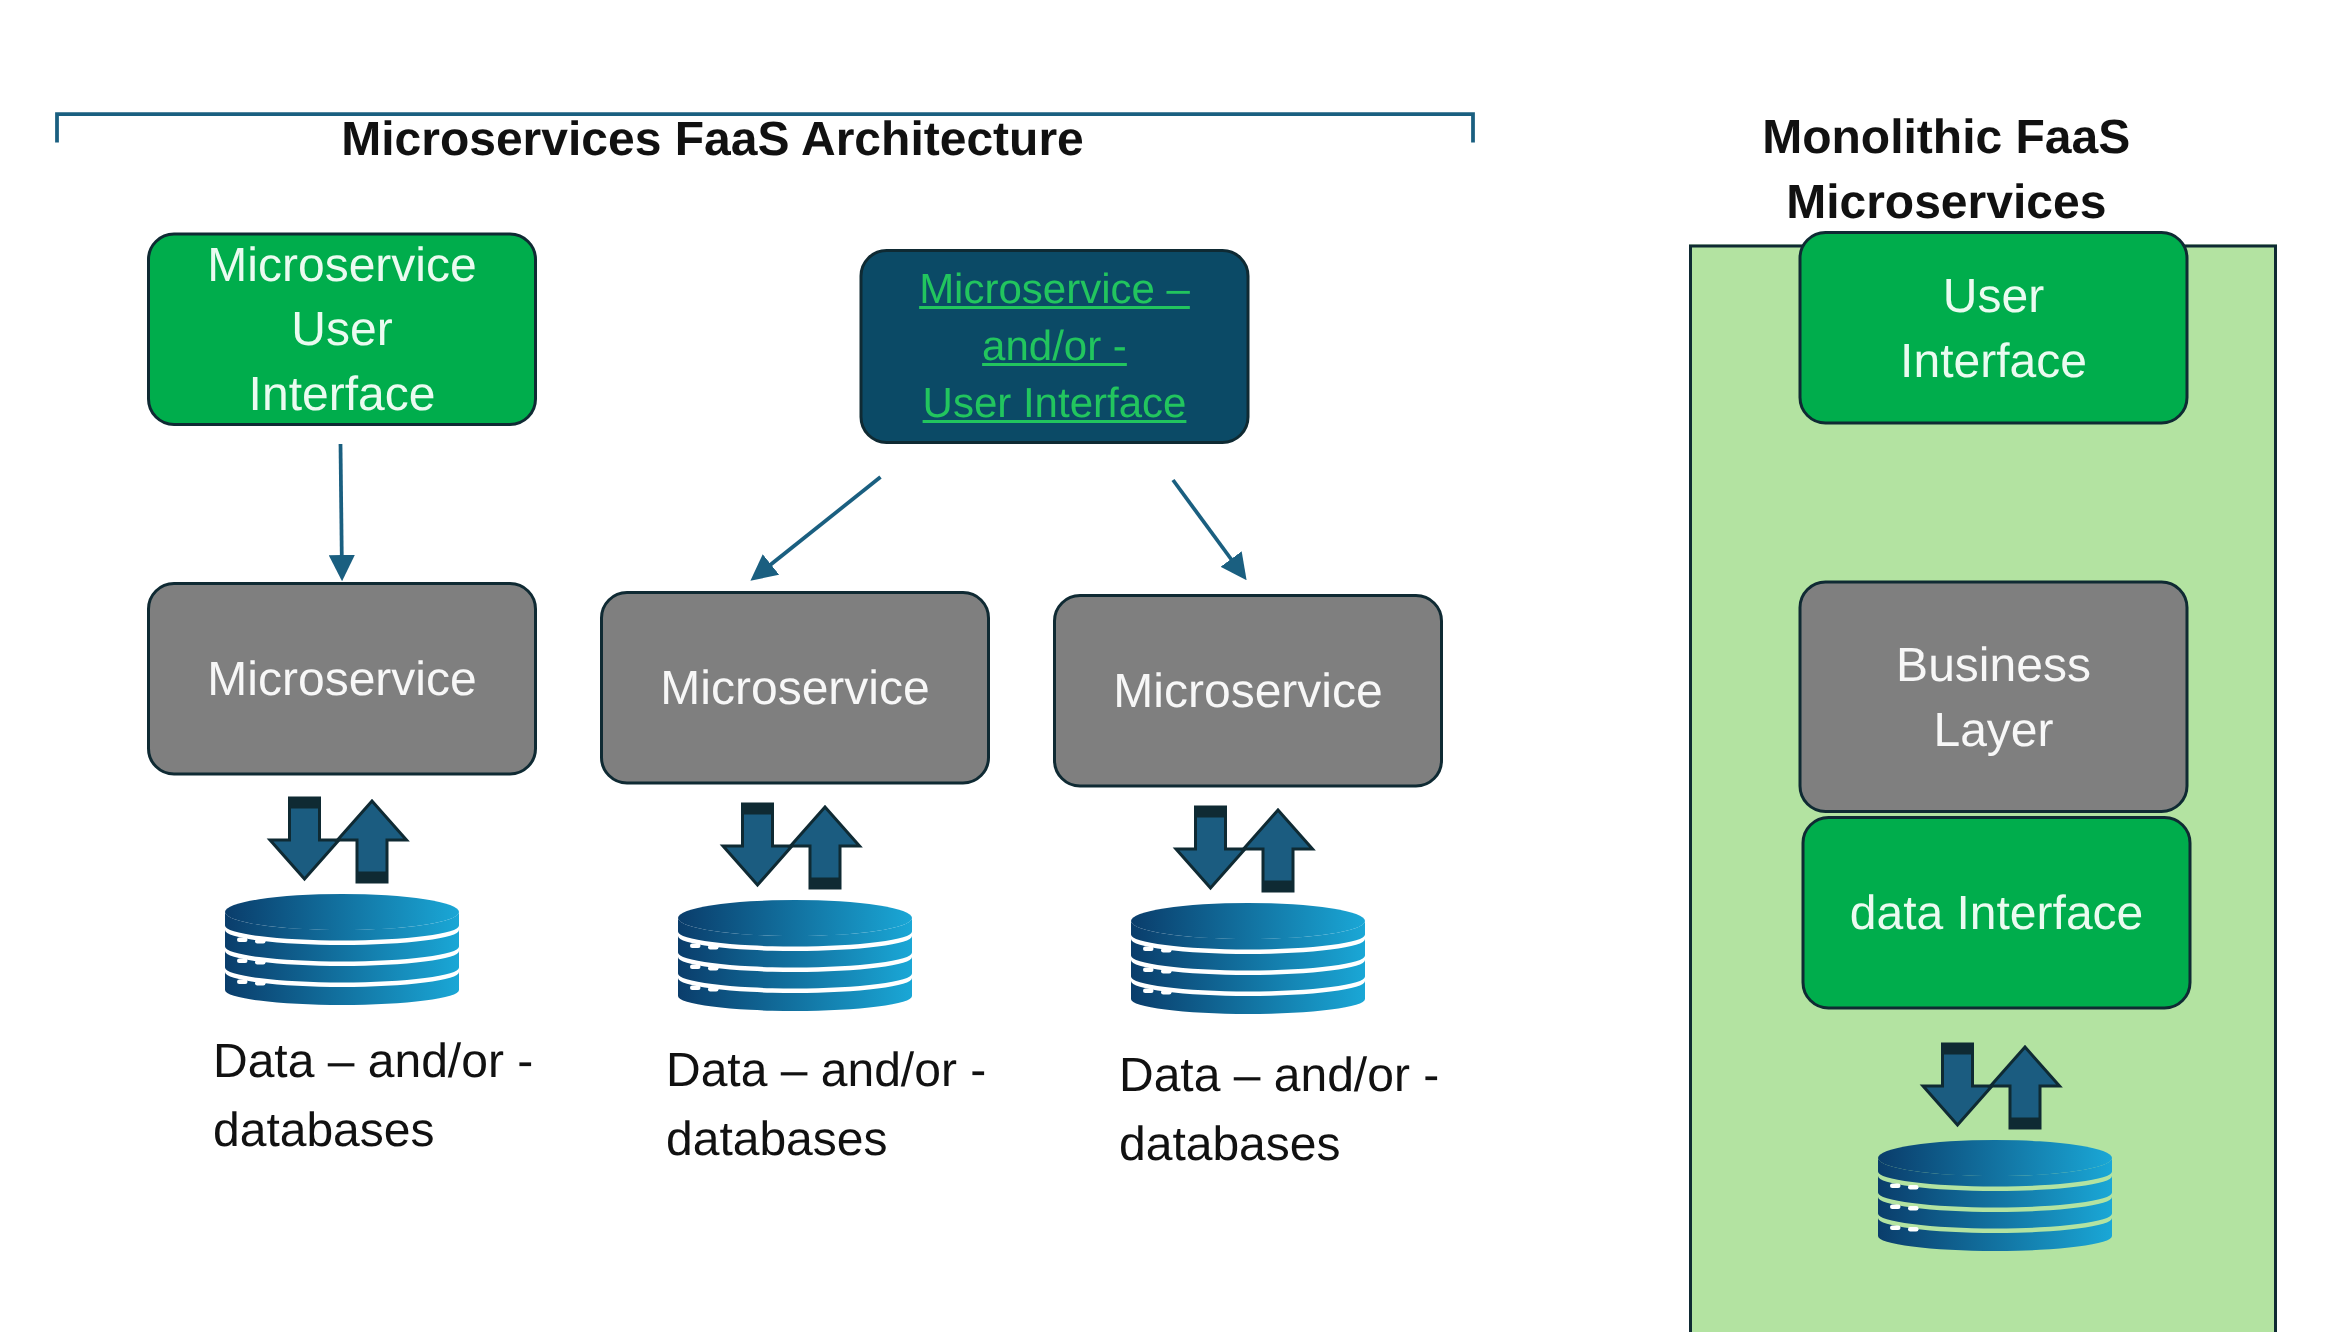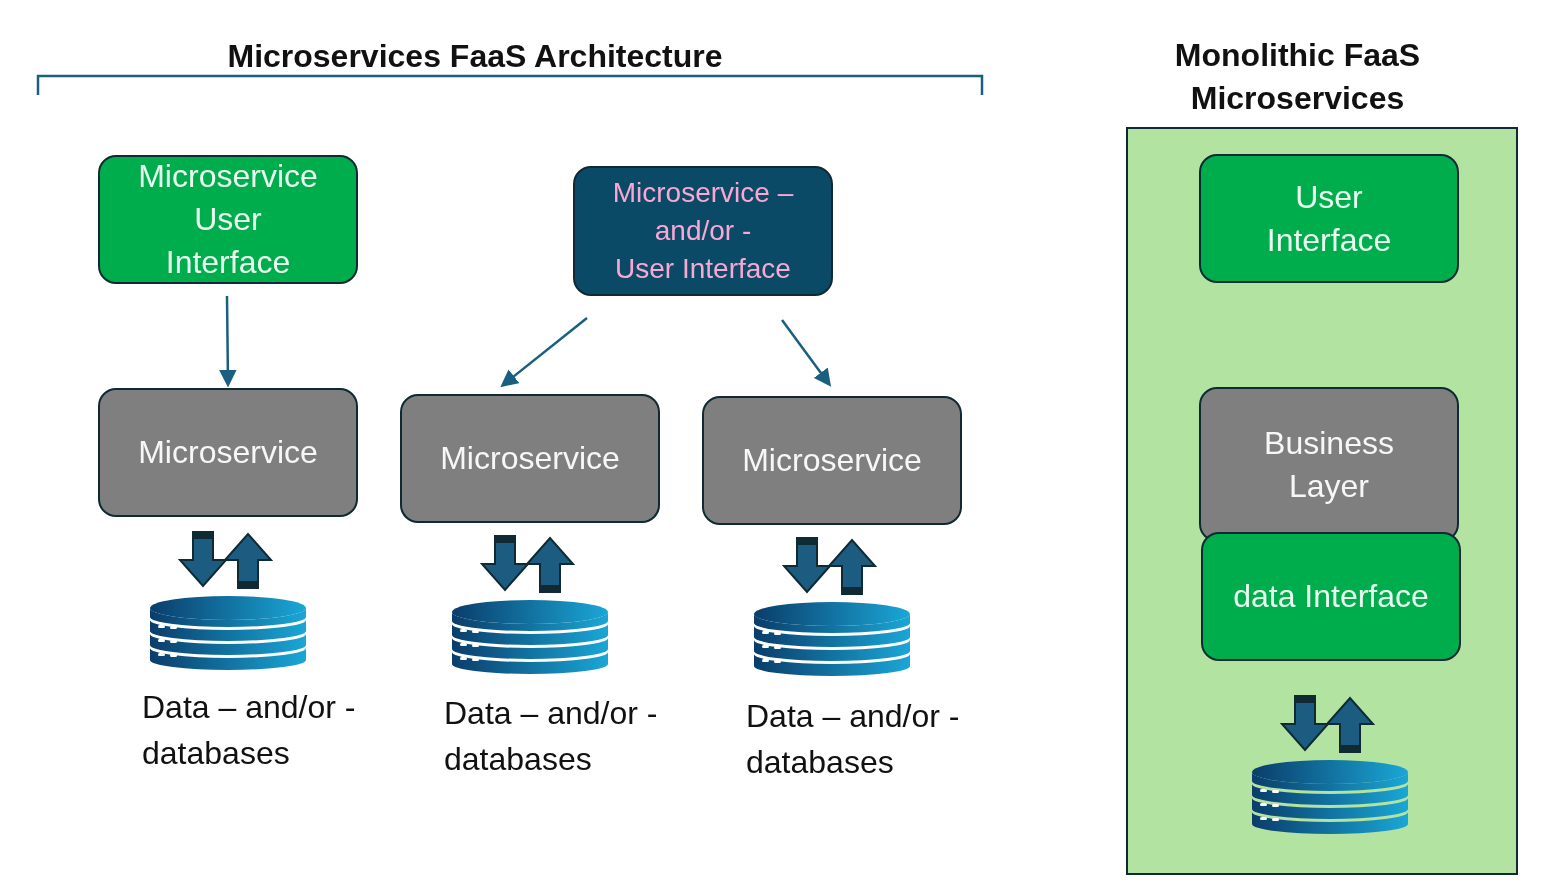--- a/index.html
+++ b/index.html
@@ -1,24 +1,24 @@
 <!DOCTYPE html>
 <html><head>
 <meta charset="utf-8">
 <style>
   html, body { margin:0; padding:0; }
   body { width:1562px; height:888px; background:#ffffff; position:relative; overflow:hidden;
          font-family:"Liberation Sans", "DejaVu Sans", sans-serif; }
-  .abs { position:absolute; }
+  .abs { position:absolute;margin-top:36px; }
   .title { font-weight:bold; color:#111; text-align:center; }
   .box { position:absolute; box-sizing:border-box; border:2.5px solid #0f2a33; border-radius:18px;
          display:flex; align-items:center; justify-content:center; text-align:center;
          color:#eafbf0; white-space:pre-line; }
   .green { background:#00ad4c; }
-  .navy  { background:#0b4a66; color:#f9a8d4; }
+  .navy  { background:#0b4a66; color:#22c55e;text-decoration:underline; }
   .gray  { background:#7f7f7f; color:#f7f7f7; }
   .lbl { position:absolute; font-size:32px; line-height:46px; color:#111; white-space:pre-line; }
   svg { position:absolute; overflow:visible; }
 </style>
 </head>
 <body>
 
 <svg width="0" height="0" style="position:absolute">
   <defs>
     <linearGradient id="dbgrad" x1="0" y1="0" x2="1" y2="0">
@@ -93,16 +93,16 @@
 <div class="lbl" style="left:746px; top:693px;">Data – and/or -
 databases</div>
 
 <div class="abs title" style="left:1110px; top:34px; width:375px; font-size:32px; line-height:43px; white-space:pre-line;">Monolithic FaaS
 Microservices</div>
 <div class="abs" style="left:1126px; top:127px; width:392px; height:748px; box-sizing:border-box; background:#b3e3a1; border:2.5px solid #0f2a33;"></div>
 <div class="box green" style="left:1199px; top:154px; width:260px; height:129px; font-size:32px; line-height:43px;">User
 Interface</div>
 <div class="box gray" style="left:1199px; top:387px; width:260px; height:155px; font-size:32px; line-height:43px;">Business
 Layer</div>
-<div class="box green" style="left:1201px; top:532px; width:260px; height:129px; font-size:32px;">data Interface</div>
+<div class="box green" style="left:1201px; top:544px; width:260px; height:129px; font-size:32px;">data Interface</div>
 <svg style="left:1250px; top:694px" width="160" height="140">
     <use href="#dbicon"></use>
   </svg>
 
 </body></html>

